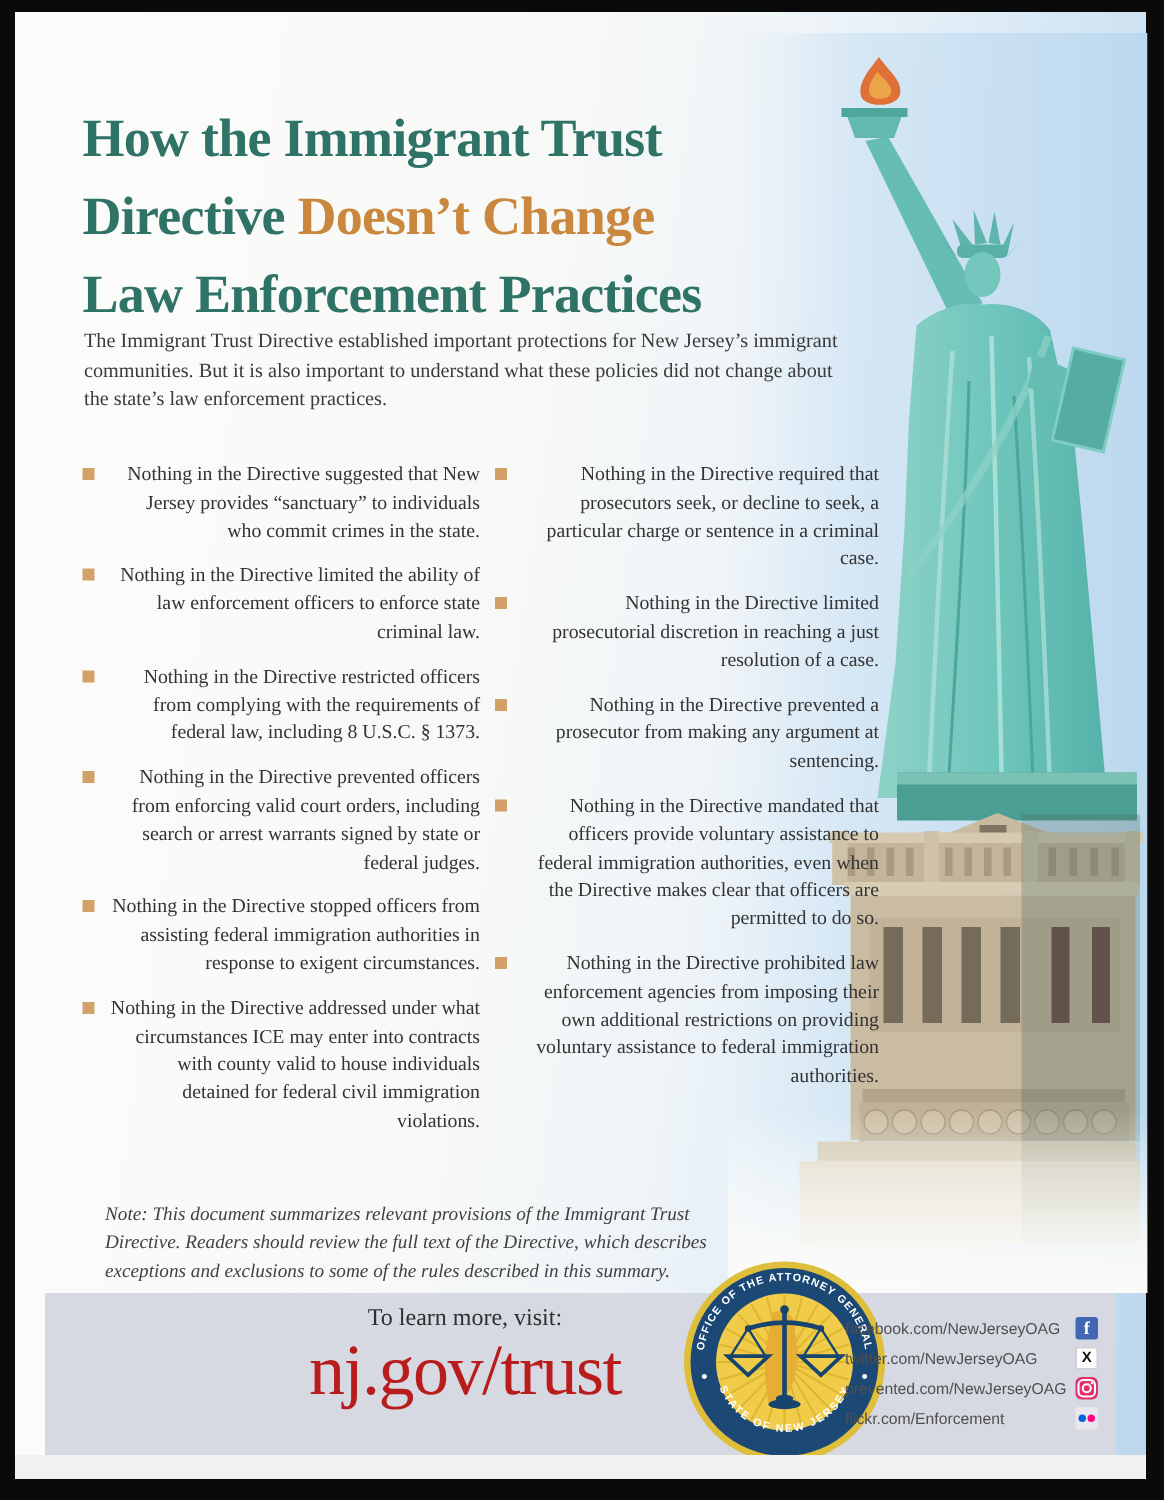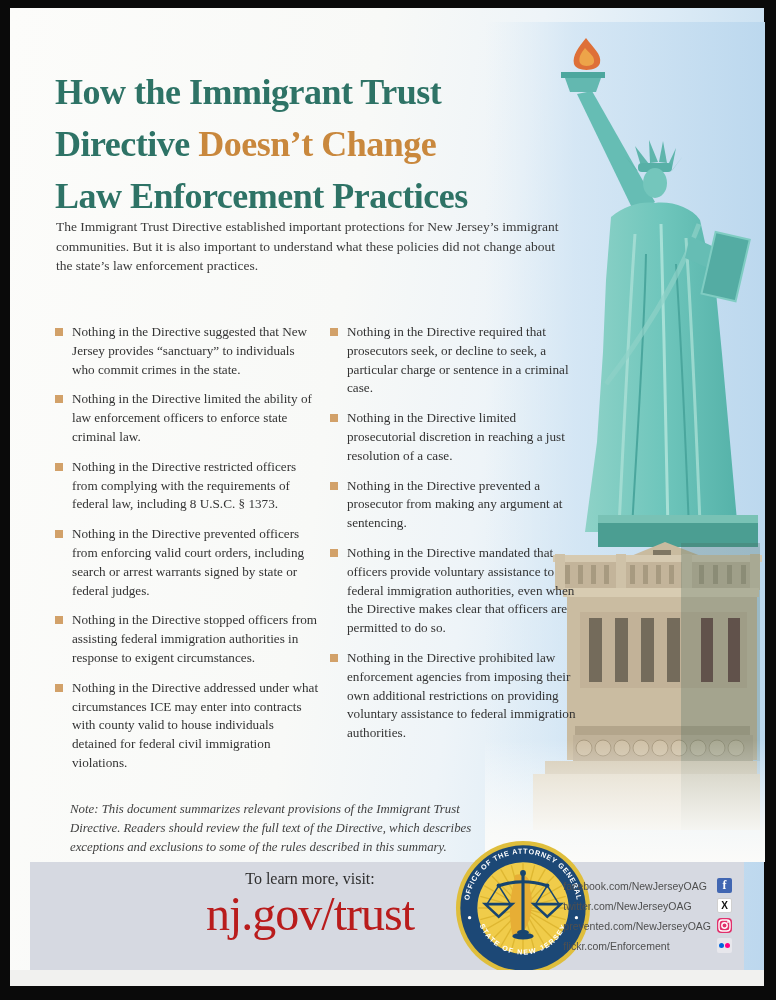--- a/index.html
+++ b/index.html
@@ -16,21 +16,21 @@
   .photo svg{display:block;}
   
   .title{position:absolute;left:45px;top:58px;width:560px;margin:0;
     font-size:36px;line-height:52px;font-weight:700;letter-spacing:-0.5px;}
   .title .teal{color:#2e7366;}
   .title .orange{color:#c9883d;}
   
   .intro{position:absolute;left:46px;top:209px;width:505px;margin:0;
     font-size:13.5px;line-height:19.5px;color:#3a3a3a;}
   
-  .columns{position:absolute;left:45px;top:315px;width:540px;display:flex;gap:10px;}
+  .columns{position:absolute;left:45px;top:299px;width:540px;display:flex;gap:10px;text-align:right;}
   .col{list-style:none;margin:0;padding:0;width:265px;}
   .col.right{width:256px;}
   .col li{display:flex;align-items:flex-start;margin-bottom:11px;
     font-size:13.2px;line-height:18.8px;color:#333333;}
   .sq{flex:0 0 8px;width:8px;height:8px;background:#d2a169;margin:5px 9px 0 0;}
   
   .note{position:absolute;left:48px;top:780px;width:440px;margin:12px;
     font-style:italic;font-size:12.8px;line-height:19px;color:#414141;}
   
   .footer{position:absolute;left:20px;top:854px;width:714px;height:108px;

